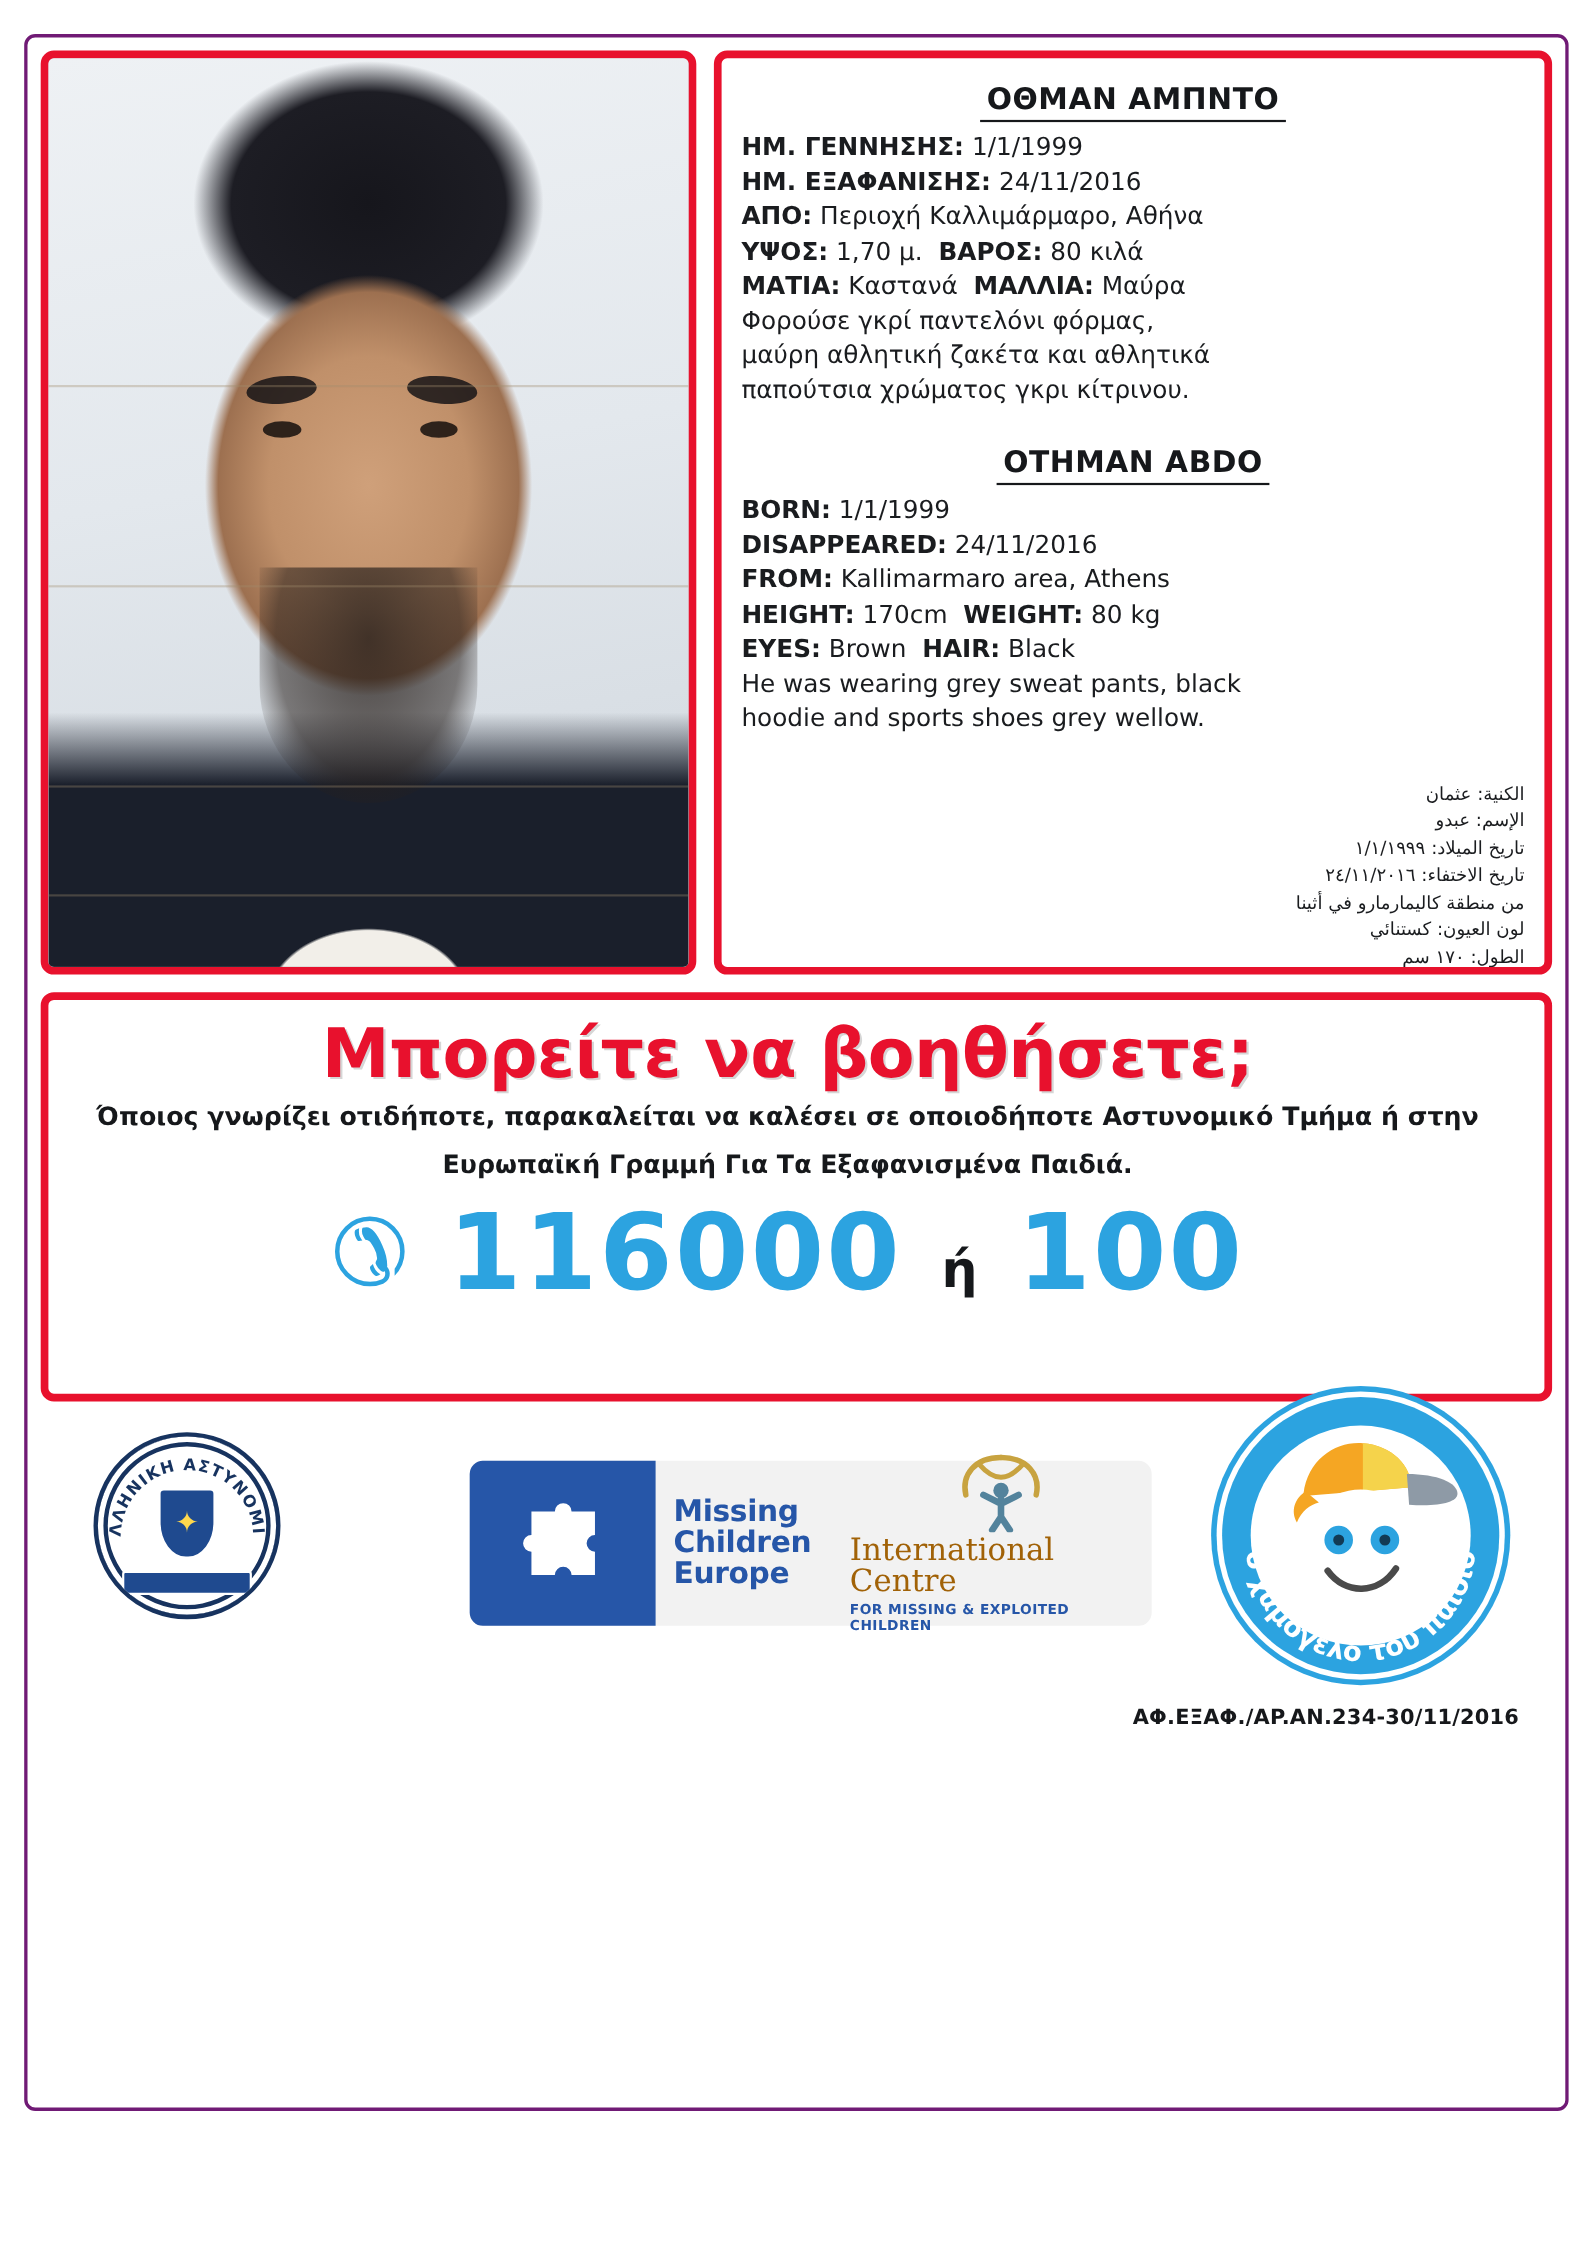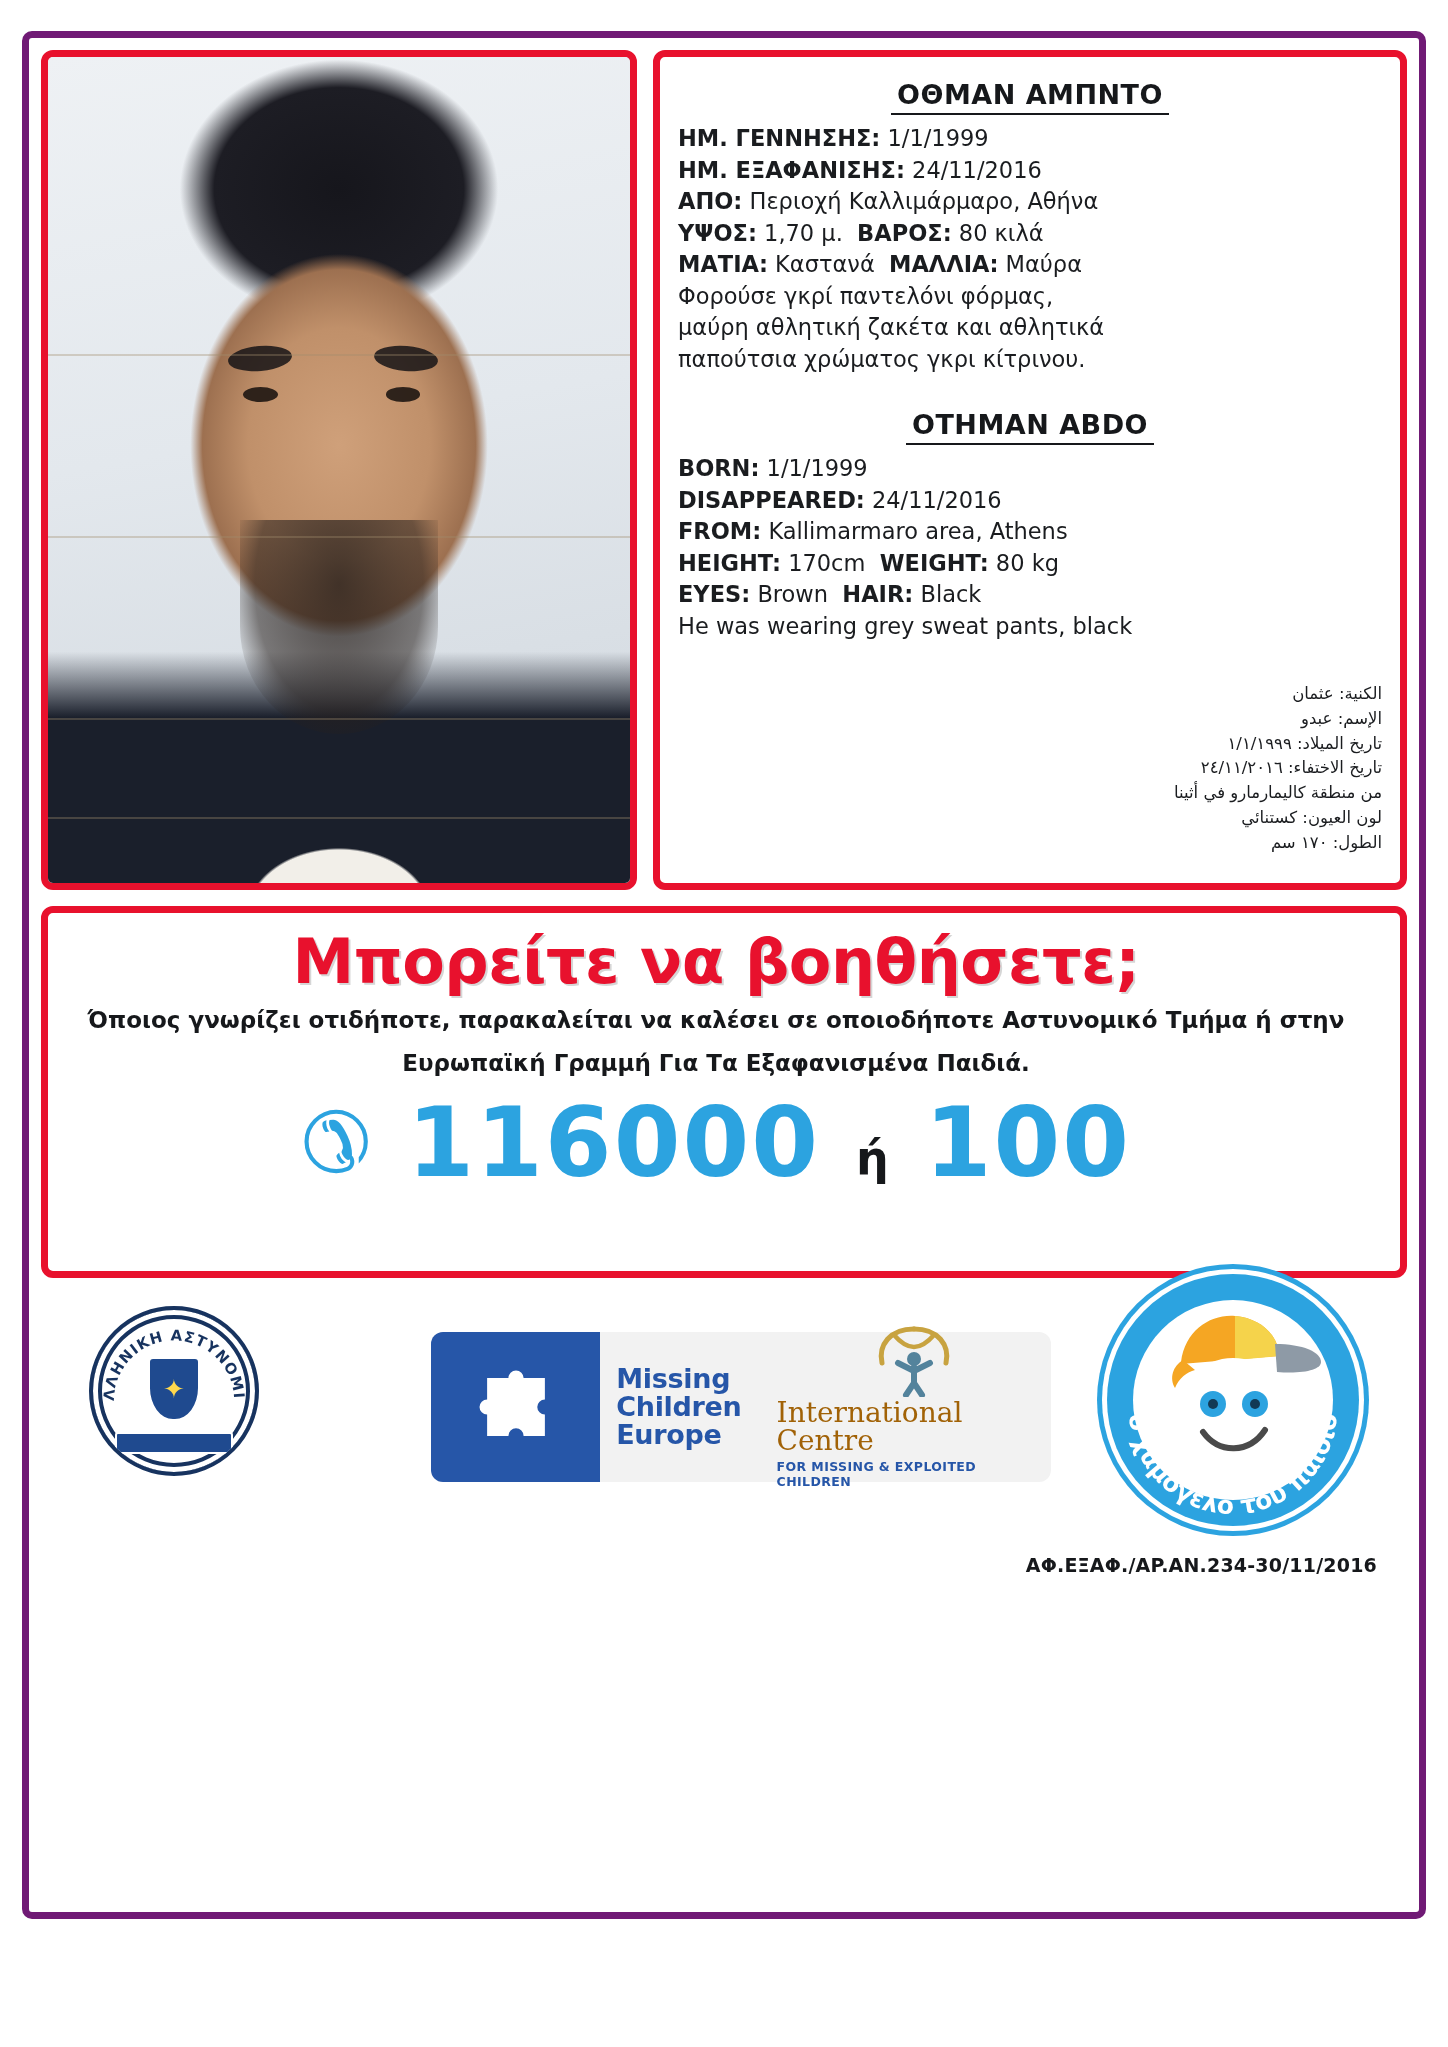--- a/index.html
+++ b/index.html
@@ -36,21 +36,21 @@
     line-height: 1;
     white-space: nowrap;
     font-family: "DejaVu Sans", "Liberation Sans", sans-serif;
   }
 
   
   .body-frame {
     position: relative;
     width: 1404px;
     margin: 9px auto 0 auto;
-    border: 7px solid #701a75;
+    border: 3px solid #701a75;
     border-radius: 10px;
     height: 1888px;
     padding: 12px;
     background: #ffffff;
   }
 
   
   .top-row {
     display: flex;
     gap: 16px;
@@ -455,20 +455,21 @@
           &nbsp;<b>WEIGHT:</b>
           <span>80 kg</span>
         </div>
         <div class="info-line">
           <b>EYES:</b>
           <span>Brown</span>
           &nbsp;<b>HAIR:</b>
           <span>Black</span>
         </div>
         <div class="desc-line">He was wearing grey sweat pants, black</div>
+        <div class="desc-line">hoodie and sports shoes grey wellow.</div>
 
         <div class="arabic-block">
           <div class="ar-line">الكنية: عثمان</div>
           <div class="ar-line">الإسم: عبدو</div>
           <div class="ar-line">تاريخ الميلاد: ١/١/١٩٩٩</div>
           <div class="ar-line">تاريخ الاختفاء: ٢٤/١١/٢٠١٦</div>
           <div class="ar-line">من منطقة كاليمارمارو في أثينا</div>
           <div class="ar-line">لون العيون: كستنائي</div>
           <div class="ar-line">الطول: ١٧٠ سم</div>
 

